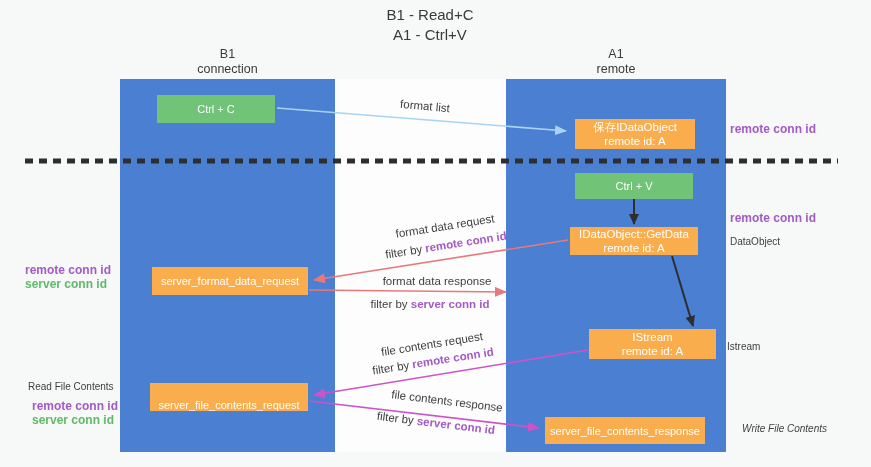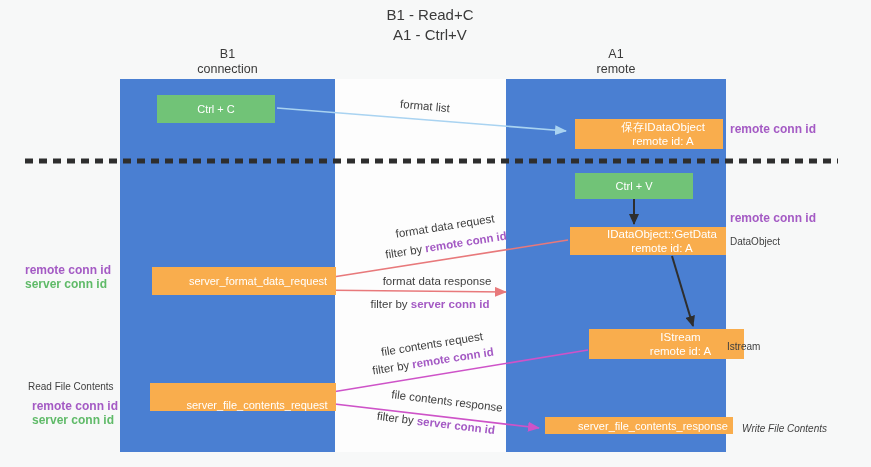--- a/index.html
+++ b/index.html
@@ -17,21 +17,21 @@
   .title{position:absolute;left:330px;top:5px;width:200px;text-align:center;
     font-size:15px;line-height:20px;color:#3a3a3a;}
   .lane{position:absolute;top:79px;height:373px;background:var(--lane-blue);}
   .lane-left{left:120px;width:215px;}
   .lane-right{left:506px;width:220px;}
   .lane-header{position:absolute;top:47px;text-align:center;font-size:12.5px;line-height:15px;color:#3a3a3a;}
   .lh-left{left:120px;width:215px;}
   .lh-right{left:506px;width:220px;}
   .box{position:absolute;display:flex;flex-direction:column;align-items:center;
     justify-content:center;color:#fff;text-align:center;}
-  .orange{background:var(--box-orange);padding-left:28px;}
+  .orange{background:var(--box-orange);}
   .green{background:var(--box-green);}
   .box .l1,.box .l2{font-size:11.5px;line-height:14px;}
   .box .single{font-size:11px;}
   svg.overlay{position:absolute;left:0;top:0;pointer-events:none;}
   .arrow-blue{stroke:var(--light-blue);stroke-width:1.6;}
   .arrow-black{stroke:#2e2e2e;stroke-width:2;}
   .arrow-salmon{stroke:var(--salmon);stroke-width:1.6;}
   .arrow-magenta{stroke:var(--magenta);stroke-width:1.6;}
   .dashline{stroke:#2e2e2e;stroke-width:5;stroke-dasharray:8 6;}
   .albl{position:absolute;font-size:11.5px;color:#3f3f3f;text-align:center;white-space:nowrap;}
@@ -117,21 +117,21 @@
 
   <div class="box orange" style="left:589px;top:329px;width:127px;height:30px;">
     <div class="l1">IStream</div>
     <div class="l2">remote id: A</div>
   </div>
 
   <div class="box orange" style="left:150px;top:383px;width:158px;height:28px;justify-content:flex-end;">
     <div class="single">server_file_contents_request</div>
   </div>
 
-  <div class="box orange" style="left:545px;top:417px;width:160px;height:17px;">
+  <div class="box orange" style="left:545px;top:417px;width:160px;height:27px;">
     <div class="single">server_file_contents_response</div>
   </div>
 
   <div class="albl" style="left:385px;top:100px;width:80px;transform:rotate(5deg);">format list</div>
 
   <div class="albl" style="left:385px;top:220px;width:120px;transform:rotate(-9deg);">format data request</div>
   <div class="albl" style="left:376px;top:239px;width:140px;transform:rotate(-9deg);">
     <span>filter by </span><span class="hl-purple">remote conn id</span>
   </div>
 

